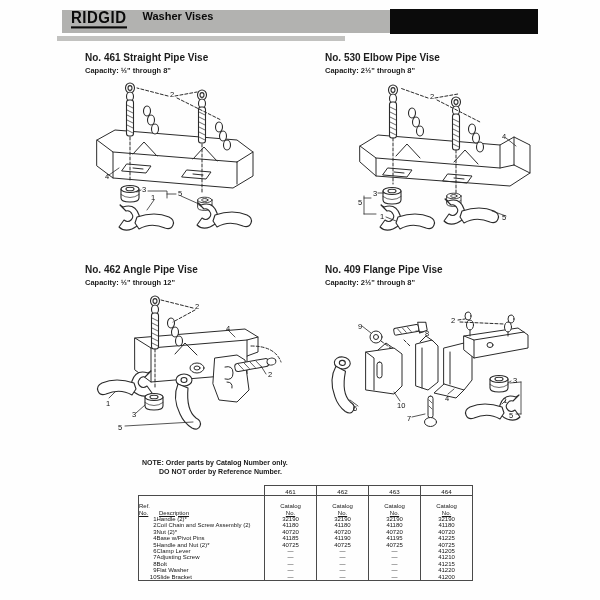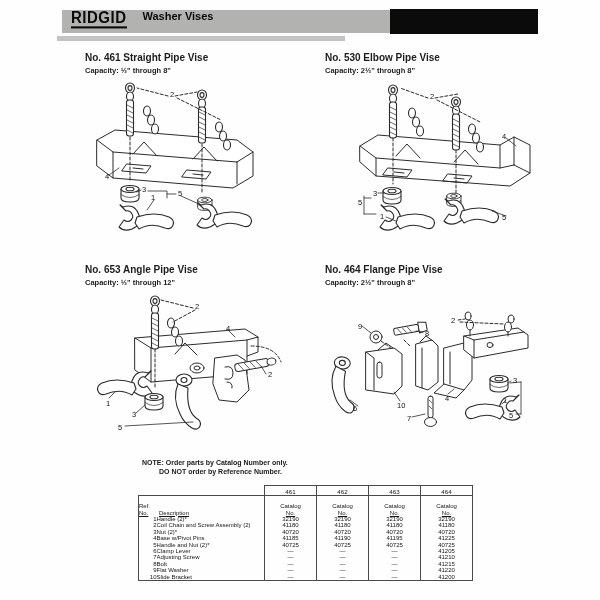--- a/index.html
+++ b/index.html
@@ -134,21 +134,21 @@
     </g>
   </svg>
 <span class="callout" style="left: 112px; top: 13px;">2</span>
     <span class="callout" style="left: 184px; top: 53px;">4</span>
     <span class="callout" style="left: 55px; top: 110px;">3</span>
     <span class="callout" style="left: 40px; top: 119px;">5</span>
     <span class="callout" style="left: 62px; top: 133px;">1</span>
     <span class="callout" style="left: 184px; top: 134px;">5</span>
   </div>
 
-<div class="sec-title" style="left:85px;top:264px">No. 653 Angle Pipe Vise</div>
+<div class="sec-title" style="left:85px;top:264px">No. 462 Angle Pipe Vise</div>
 <div class="sec-cap" style="left:85px;top:278px">Capacity: ½" through 12"</div>
 <div class="diagram" style="left:75px;top:292px;width:220px;height:170px">
   <svg viewBox="0 0 220 170" width="220" height="170">
     <g stroke="#2b2b2b" stroke-width="1" fill="none" stroke-linejoin="round" stroke-linecap="round">
       <path fill="#fff" d="M60,46 L170,37 L183,45 L183,60 L172,64 L172,82 L76,90 L60,78 Z"></path>
       <path d="M60,46 L76,56 L76,90 M76,56 L172,48 L183,45 M172,48 V64"></path>
       <path d="M100,62 l10,-11 l12,12"></path>
       <path fill="#fff" d="M140,66 L162,63 L170,68 L174,98 L162,110 L144,108 L138,92 Z"></path>
       <path d="M150,75 q8,-2 8,6 q0,8 -8,6 M152,90 q6,0 5,6"></path>
       <g transform="translate(160,76) rotate(-10)">
@@ -169,21 +169,21 @@
     </g>
   </svg>
 <span class="callout" style="left: 120px; top: 11px;">2</span>
     <span class="callout" style="left: 151px; top: 33px;">4</span>
     <span class="callout" style="left: 193px; top: 79px;">2</span>
     <span class="callout" style="left: 31px; top: 108px;">1</span>
     <span class="callout" style="left: 57px; top: 119px;">3</span>
     <span class="callout" style="left: 43px; top: 132px;">5</span>
   </div>
 
-<div class="sec-title" style="left:325px;top:264px">No. 464 Flange Pipe Vise</div>
+<div class="sec-title" style="left:325px;top:264px">No. 409 Flange Pipe Vise</div>
 <div class="sec-cap" style="left:325px;top:278px">Capacity: 2½" through 8"</div>
 <div class="diagram" style="left:318px;top:292px;width:224px;height:170px">
   <svg viewBox="0 0 224 170" width="224" height="170">
     <g stroke="#2b2b2b" stroke-width="1" fill="none" stroke-linejoin="round" stroke-linecap="round">
       <circle cx="58" cy="45" r="6" fill="#fff"></circle>
       <circle cx="58" cy="45" r="2.5"></circle>
       <g transform="translate(76,40) rotate(-10)">
         <rect x="0" y="-3.5" width="25" height="7" rx="2" fill="#fff"></rect>
         <path d="M4,-2.5 l3,5 M9,-2.5 l3,5 M14,-2.5 l3,5" stroke-width=".7"></path>
         <path d="M25,-5.5 l8,1.5 v8 l-8,1.5 z" fill="#fff"></path>

